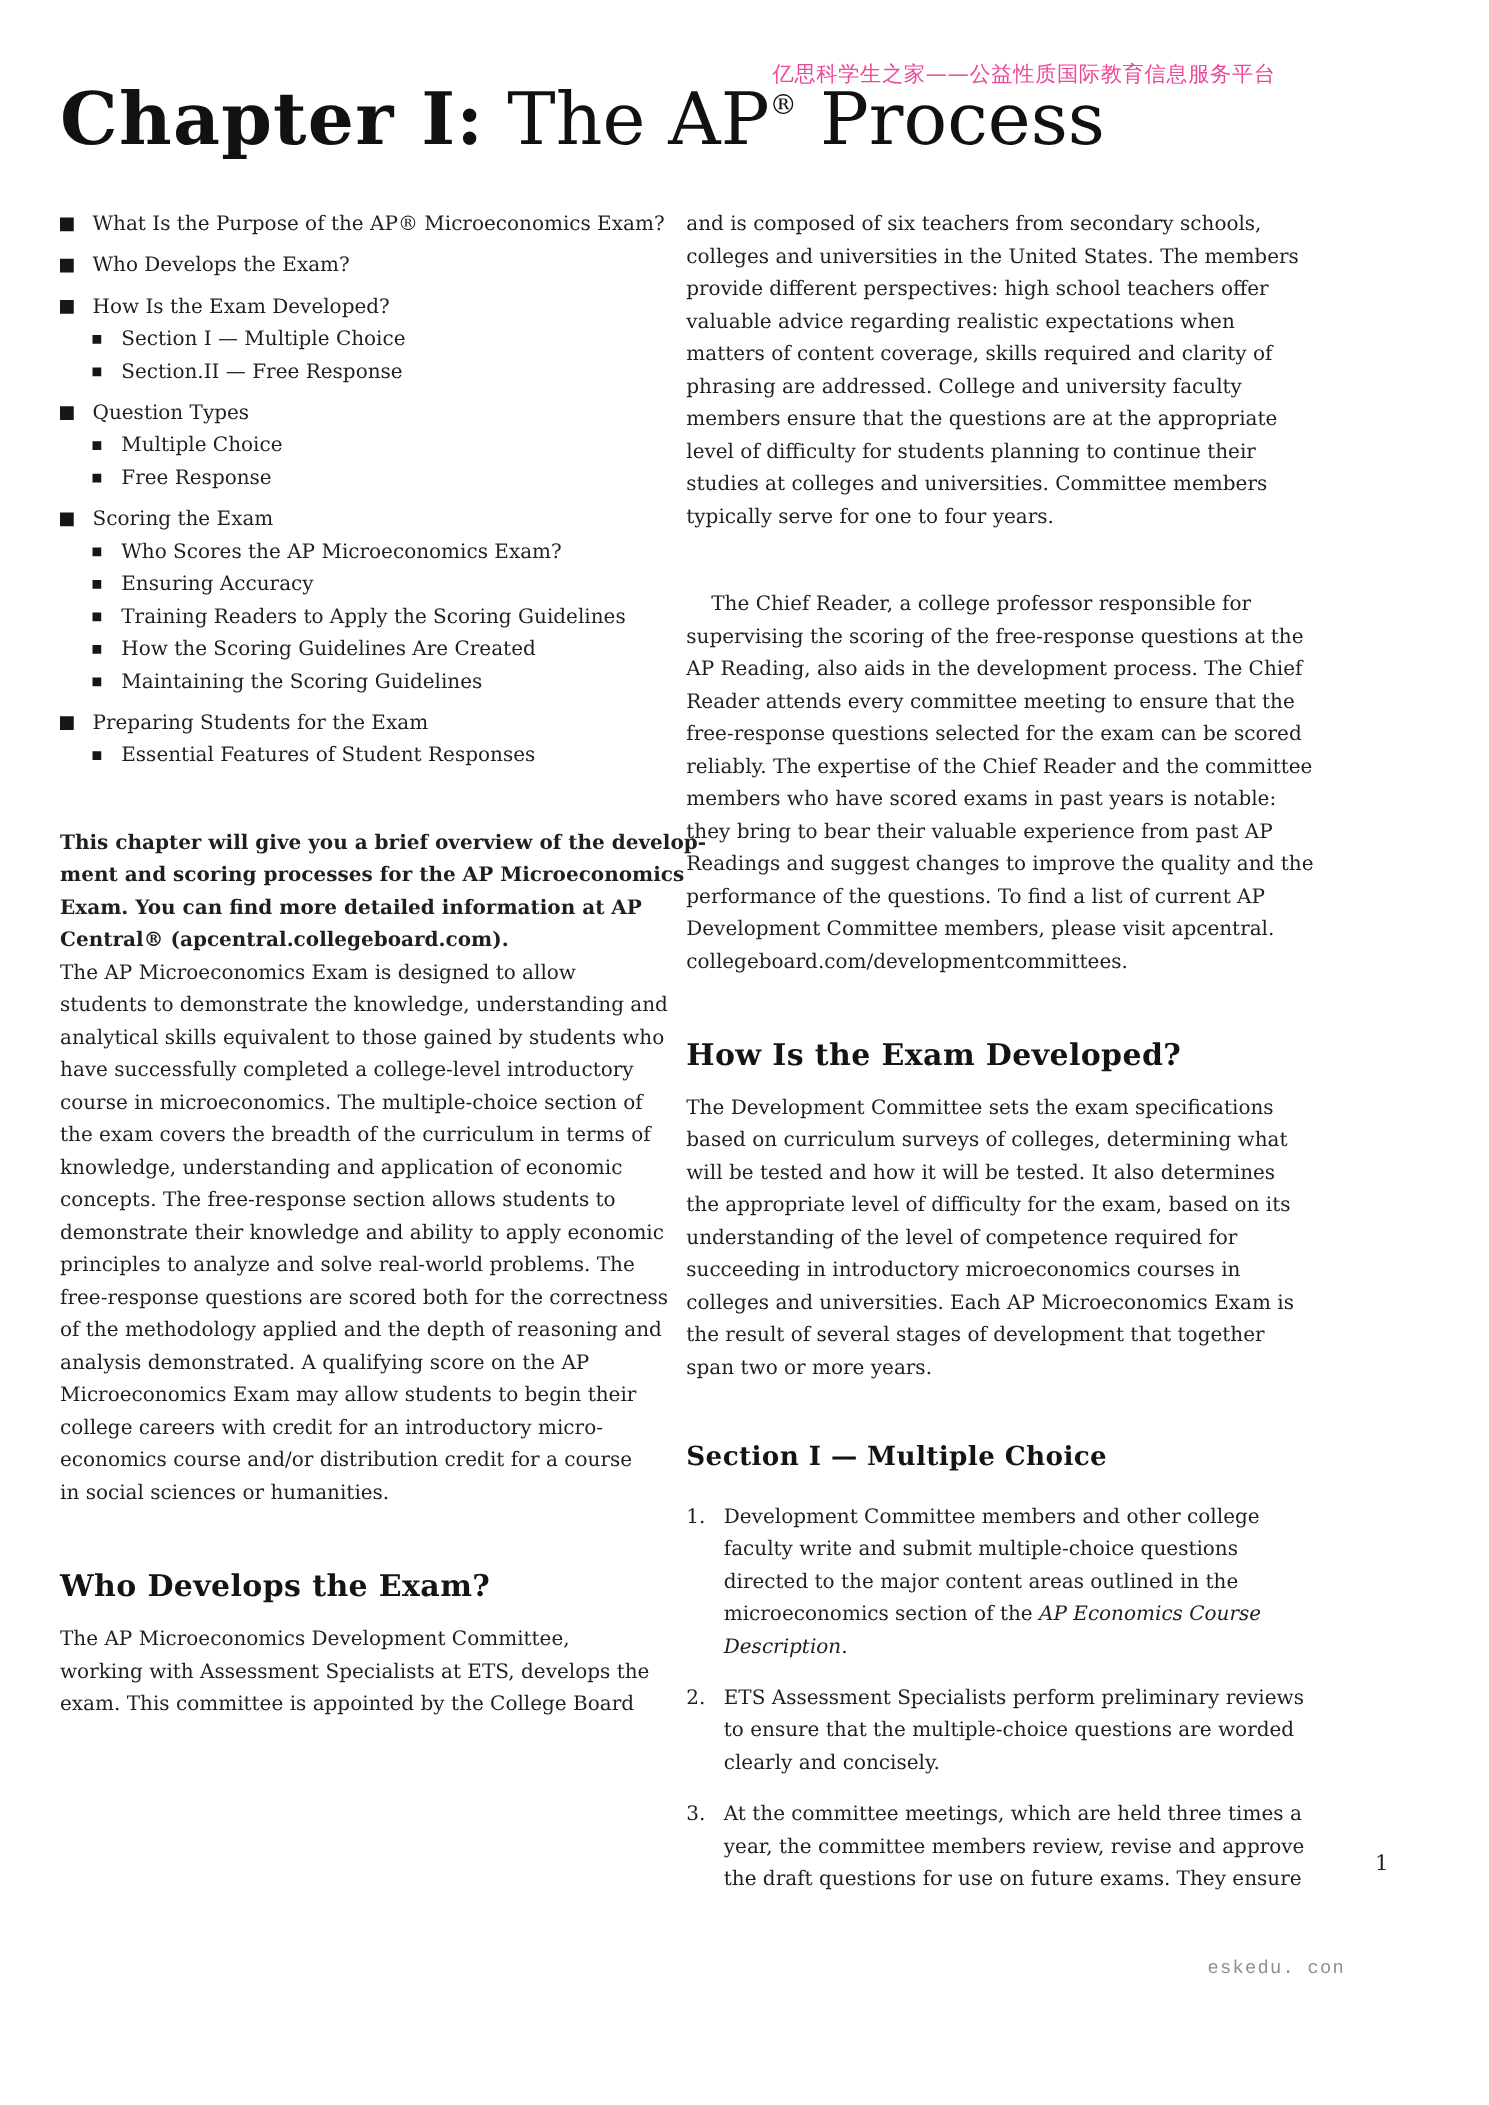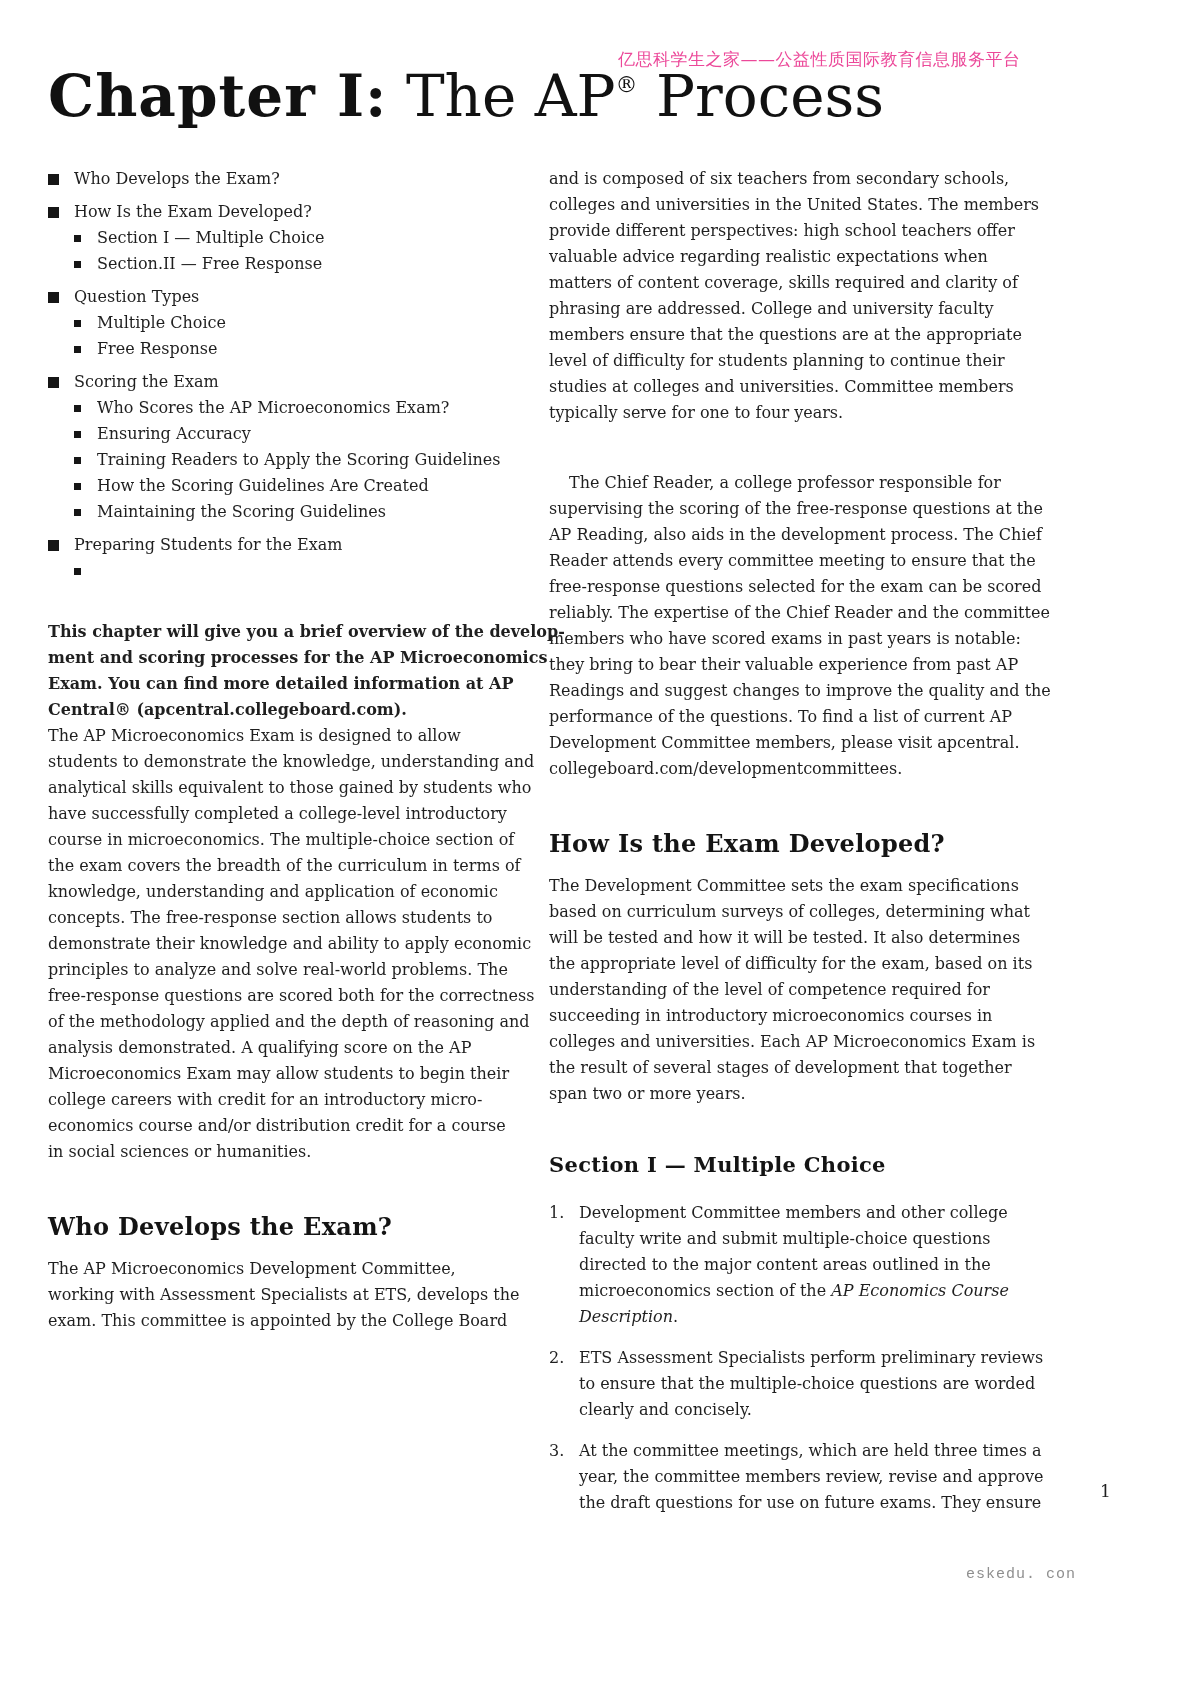--- a/index.html
+++ b/index.html
@@ -73,20 +73,24 @@
 <body>
 
 <div class="watermark-top">亿思科学生之家——公益性质国际教育信息服务平台</div>
 
 <h1 class="title"><span class="title-bold">Chapter I:</span><span class="title-light"><span> The AP</span><sup class="reg">®</sup><span> Process</span></span></h1>
 
 <div class="col col-left">
   <ul class="toc" id="toc">
       <li class="toc-l1">
         <span class="sq"></span>
+        <span class="toc-label">What Is the Purpose of the AP® Microeconomics Exam?</span>
+      </li>
+      <li class="toc-l1">
+        <span class="sq"></span>
         <span class="toc-label">Who Develops the Exam?</span>
       </li>
       <li class="toc-l1">
         <span class="sq"></span>
         <span class="toc-label">How Is the Exam Developed?</span>
       </li>
       <li class="toc-l2">
         <span class="sq"></span>
         <span class="toc-label">Section I — Multiple Choice</span>
       </li>
@@ -129,20 +133,21 @@
       <li class="toc-l2">
         <span class="sq"></span>
         <span class="toc-label">Maintaining the Scoring Guidelines</span>
       </li>
       <li class="toc-l1">
         <span class="sq"></span>
         <span class="toc-label">Preparing Students for the Exam</span>
       </li>
       <li class="toc-l2">
         <span class="sq"></span>
+        <span class="toc-label">Essential Features of Student Responses</span>
       </li>
     </ul>
   <p class="body intro">This chapter will give you a brief overview of the develop-
 ment and scoring processes for the AP Microeconomics
 Exam. You can find more detailed information at AP
 Central® (apcentral.collegeboard.com).</p>
   <p class="body">The AP Microeconomics Exam is designed to allow
 students to demonstrate the knowledge, understanding and
 analytical skills equivalent to those gained by students who
 have successfully completed a college-level introductory

